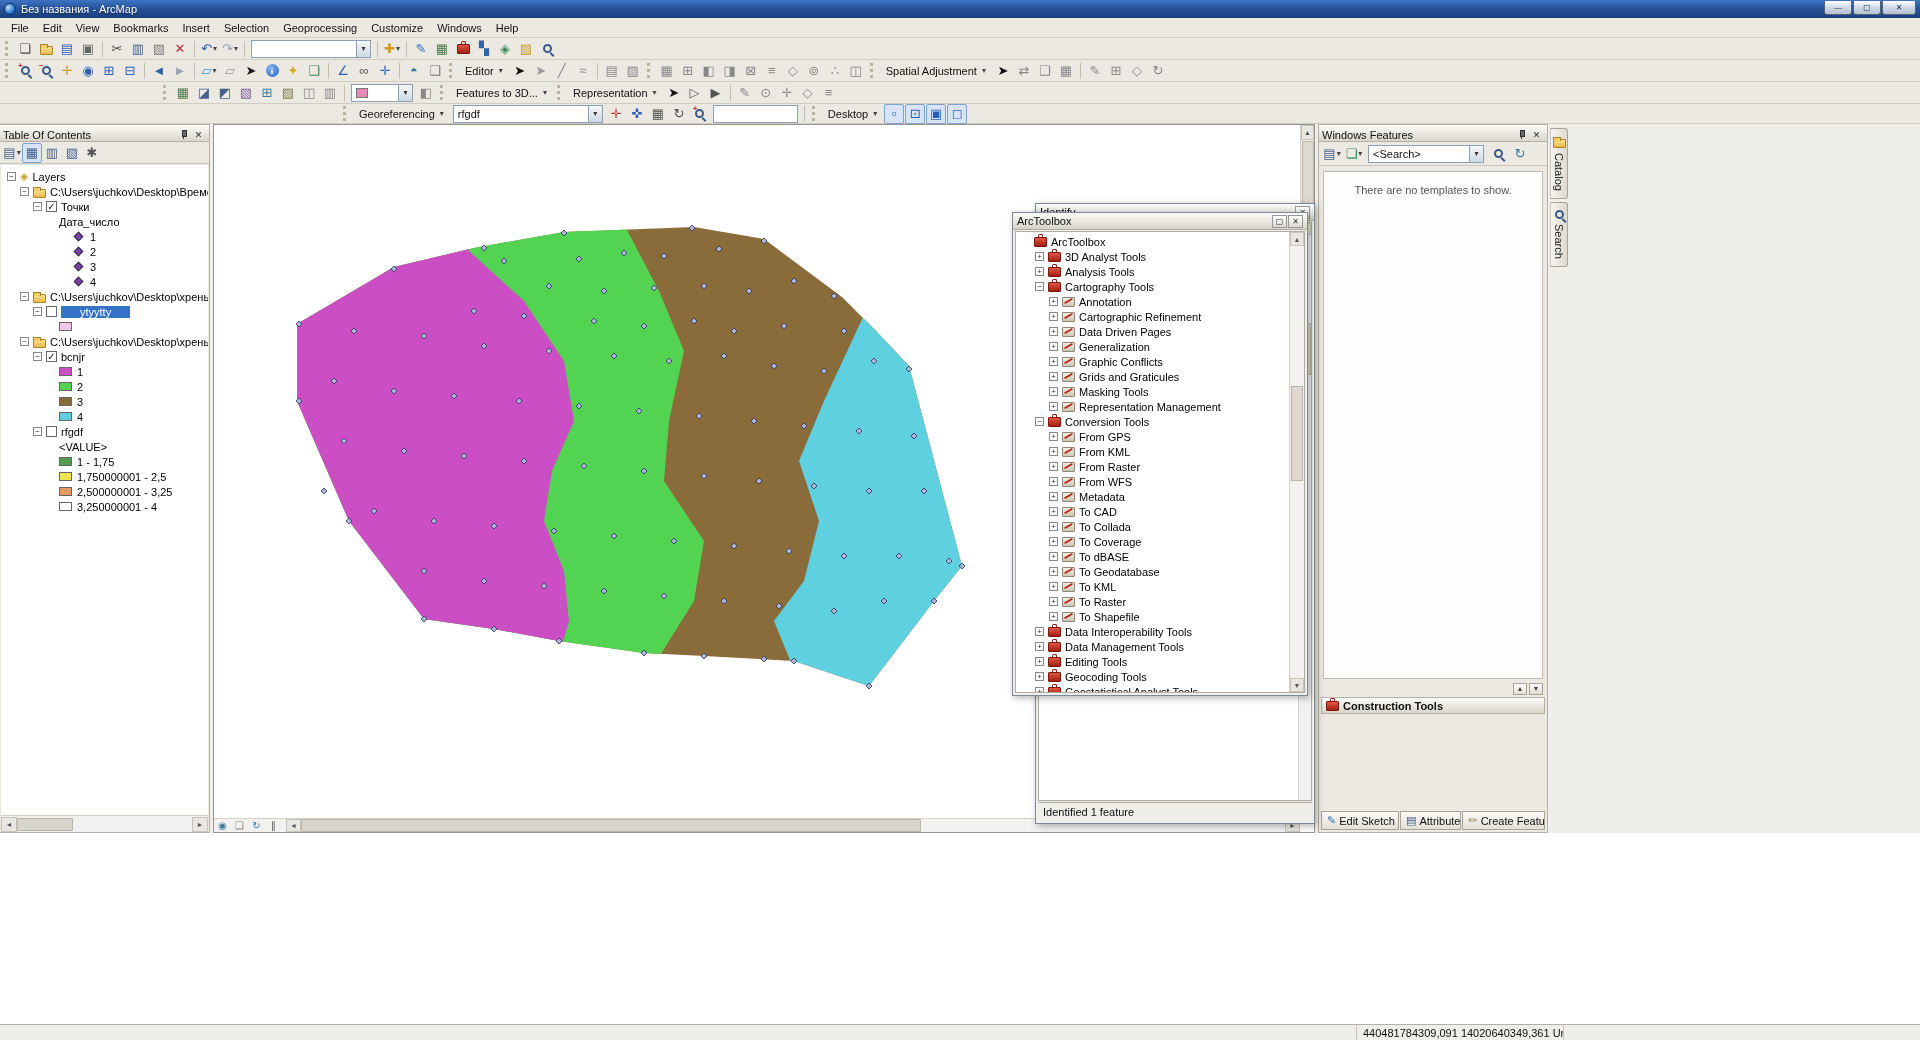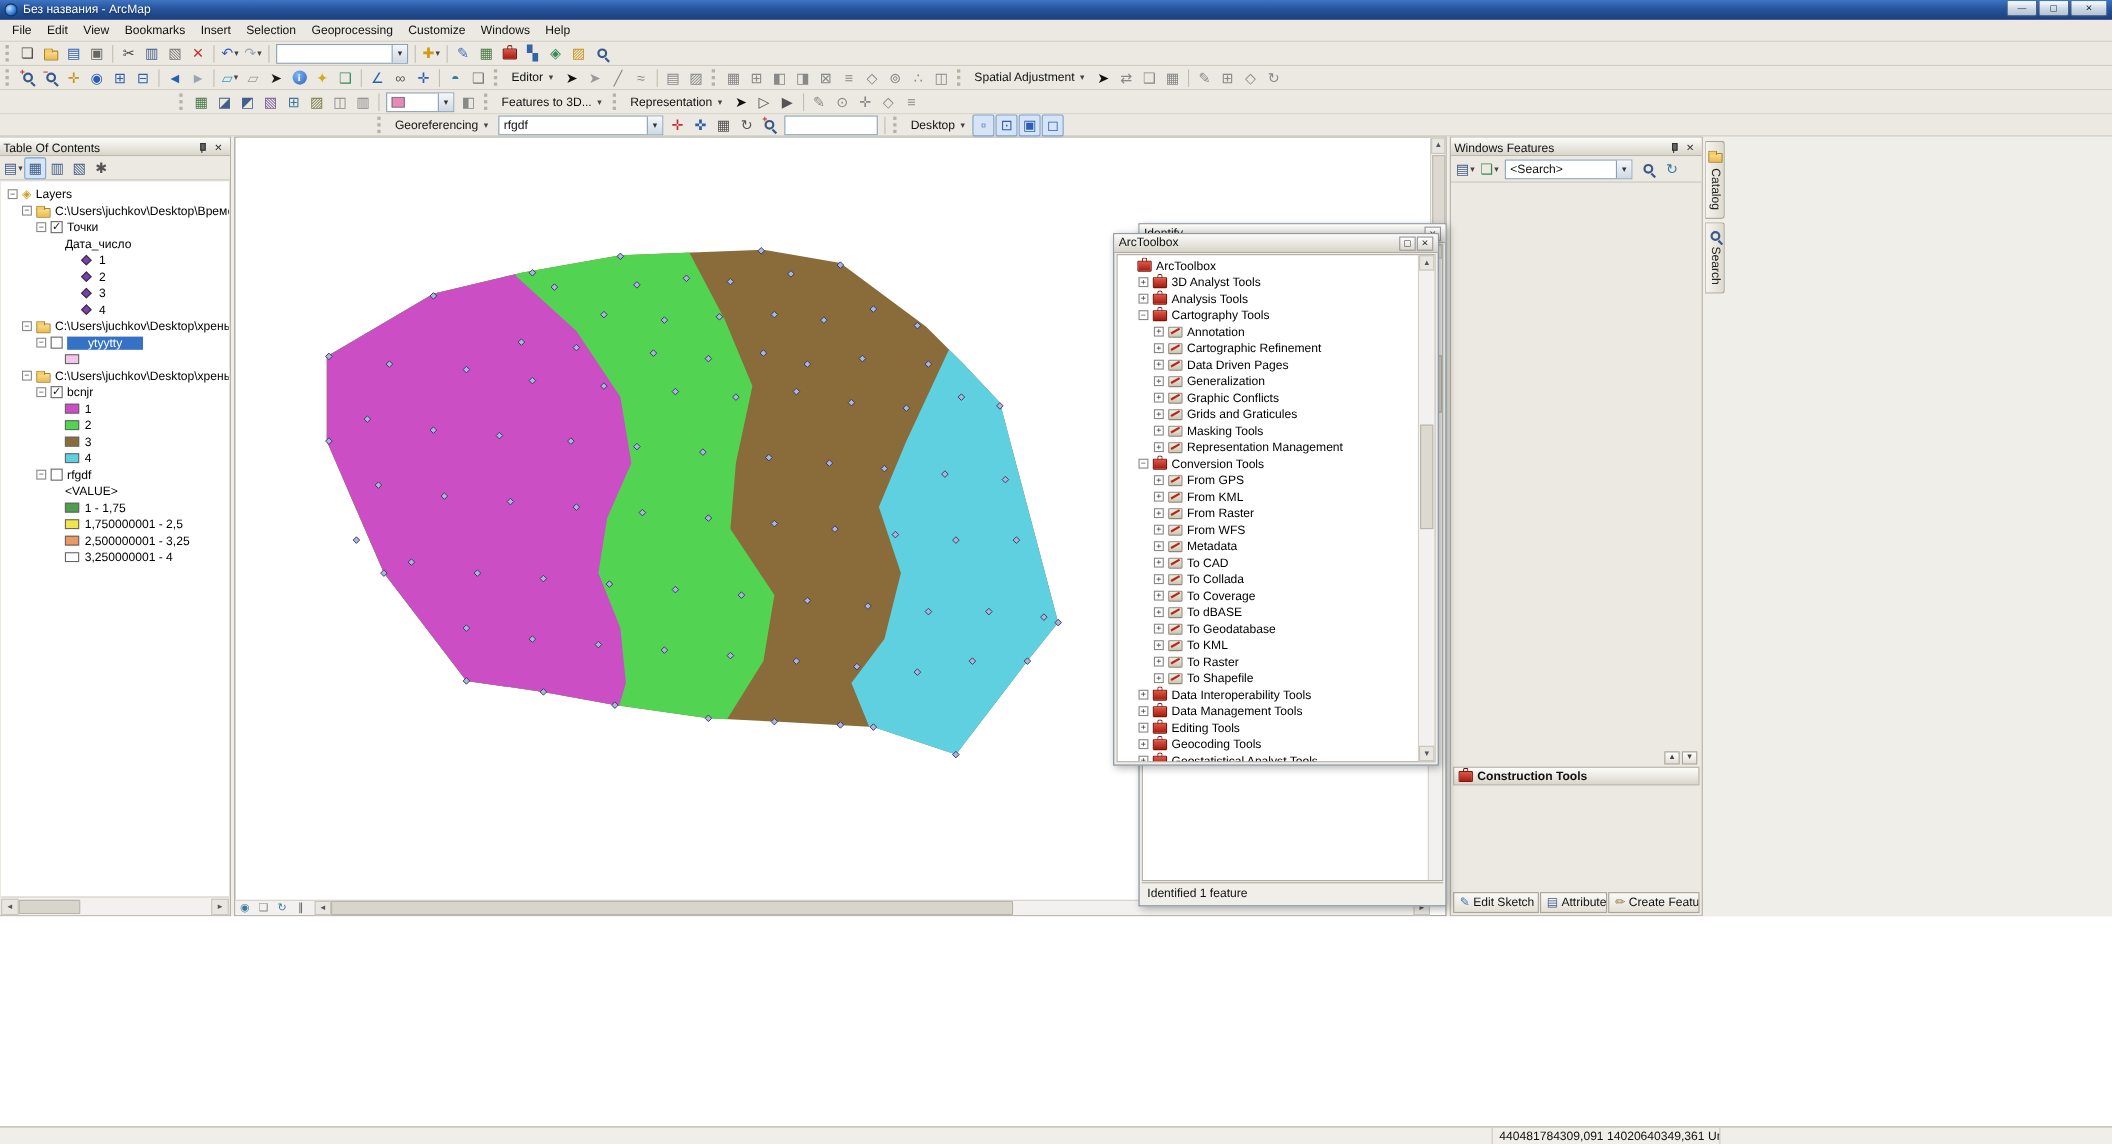--- a/index.html
+++ b/index.html
@@ -979,20 +979,23 @@
             <span class="combo-v">&lt;Search&gt;</span>
             <span class="combo-dd">▾</span>
           </span>
           <span class="tb-icon">
             <span class="mini-mag"></span>
           </span>
           <span class="tb-icon">
             <span class="tb-glyph" style="color: rgb(58, 122, 160);">↻</span>
           </span>
         </div>
+      <div id="cf-templates">
+        <span>There are no templates to show.</span>
+      </div>
       <div id="cf-splitter">
         <span class="mini-btn">▲</span>
         <span class="mini-btn">▼</span>
       </div>
       <div id="cf-construction-header">
         <span class="mini-toolbox"></span>
         <span>Construction Tools</span>
       </div>
       <div id="cf-buttons">
           <div class="cf-btn">

